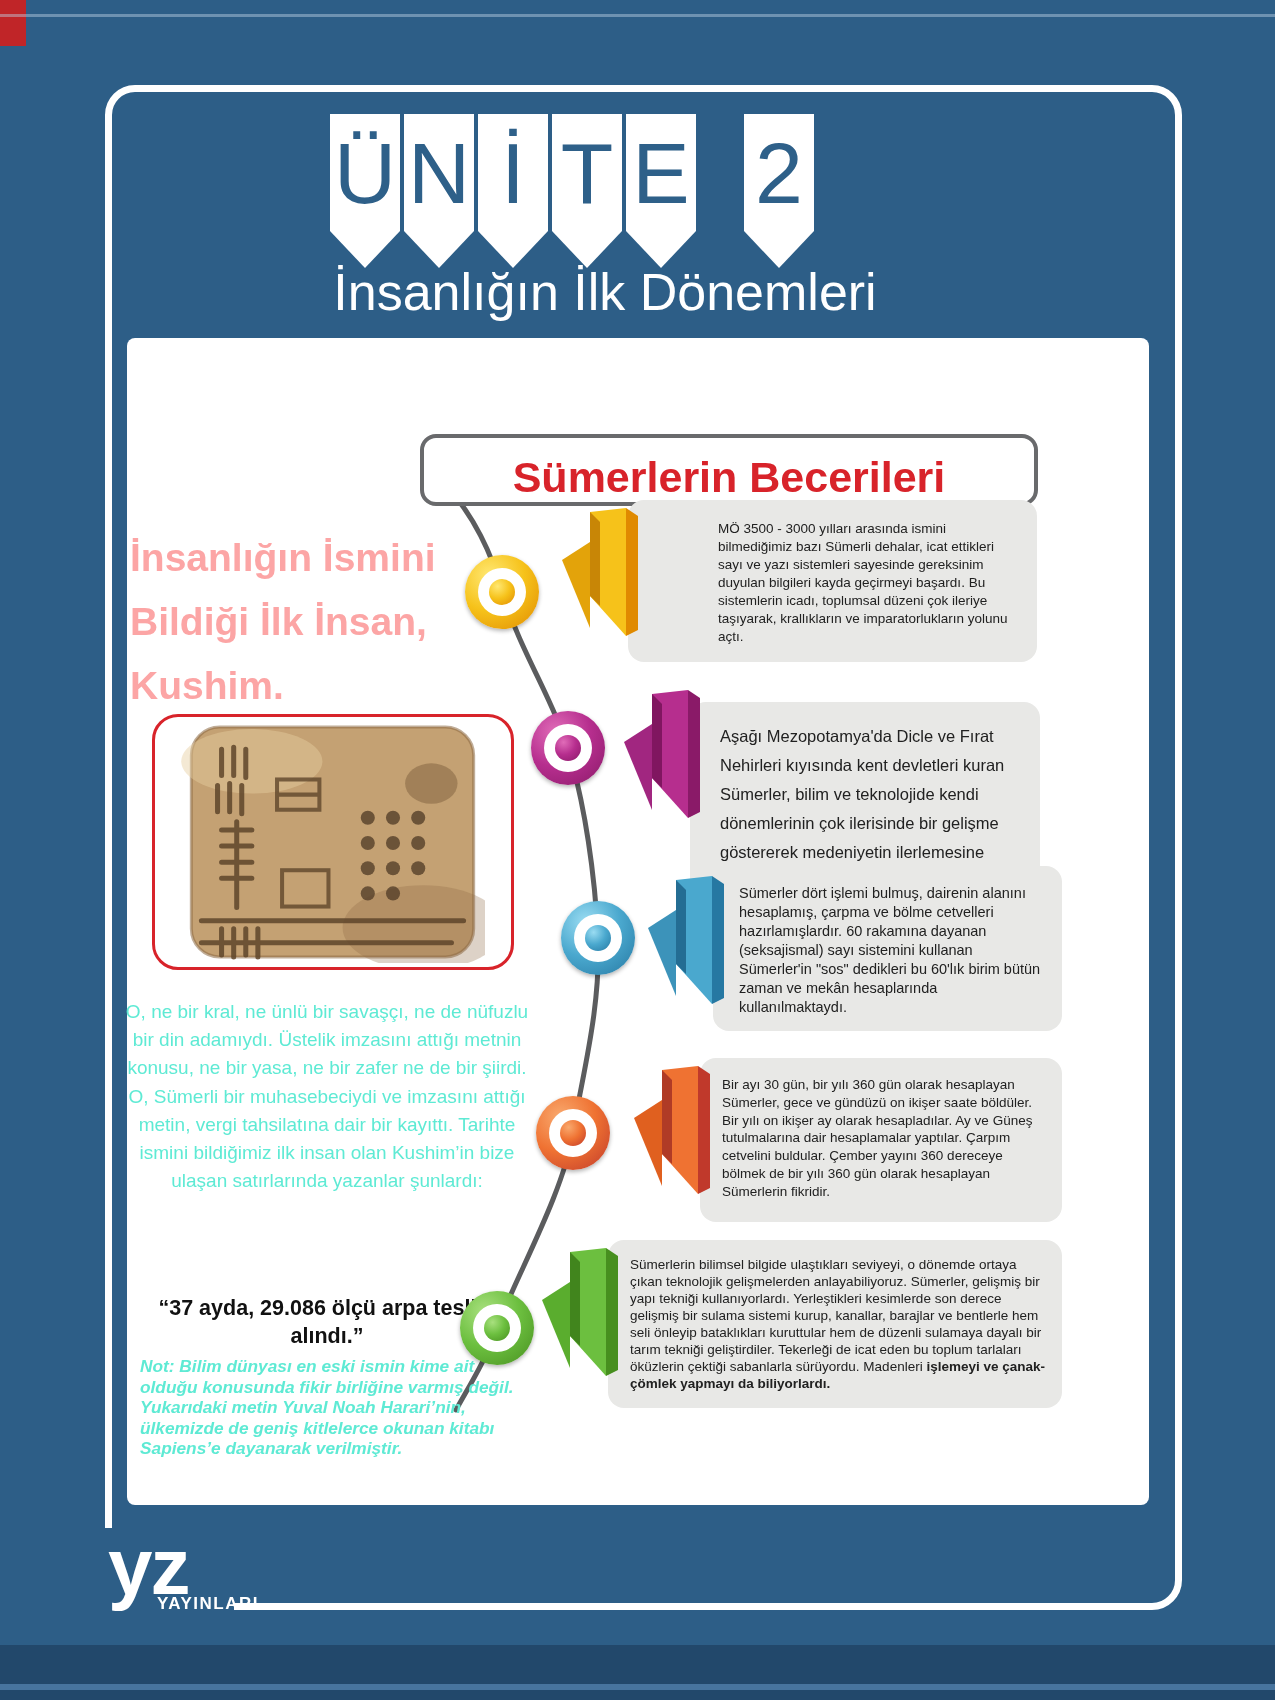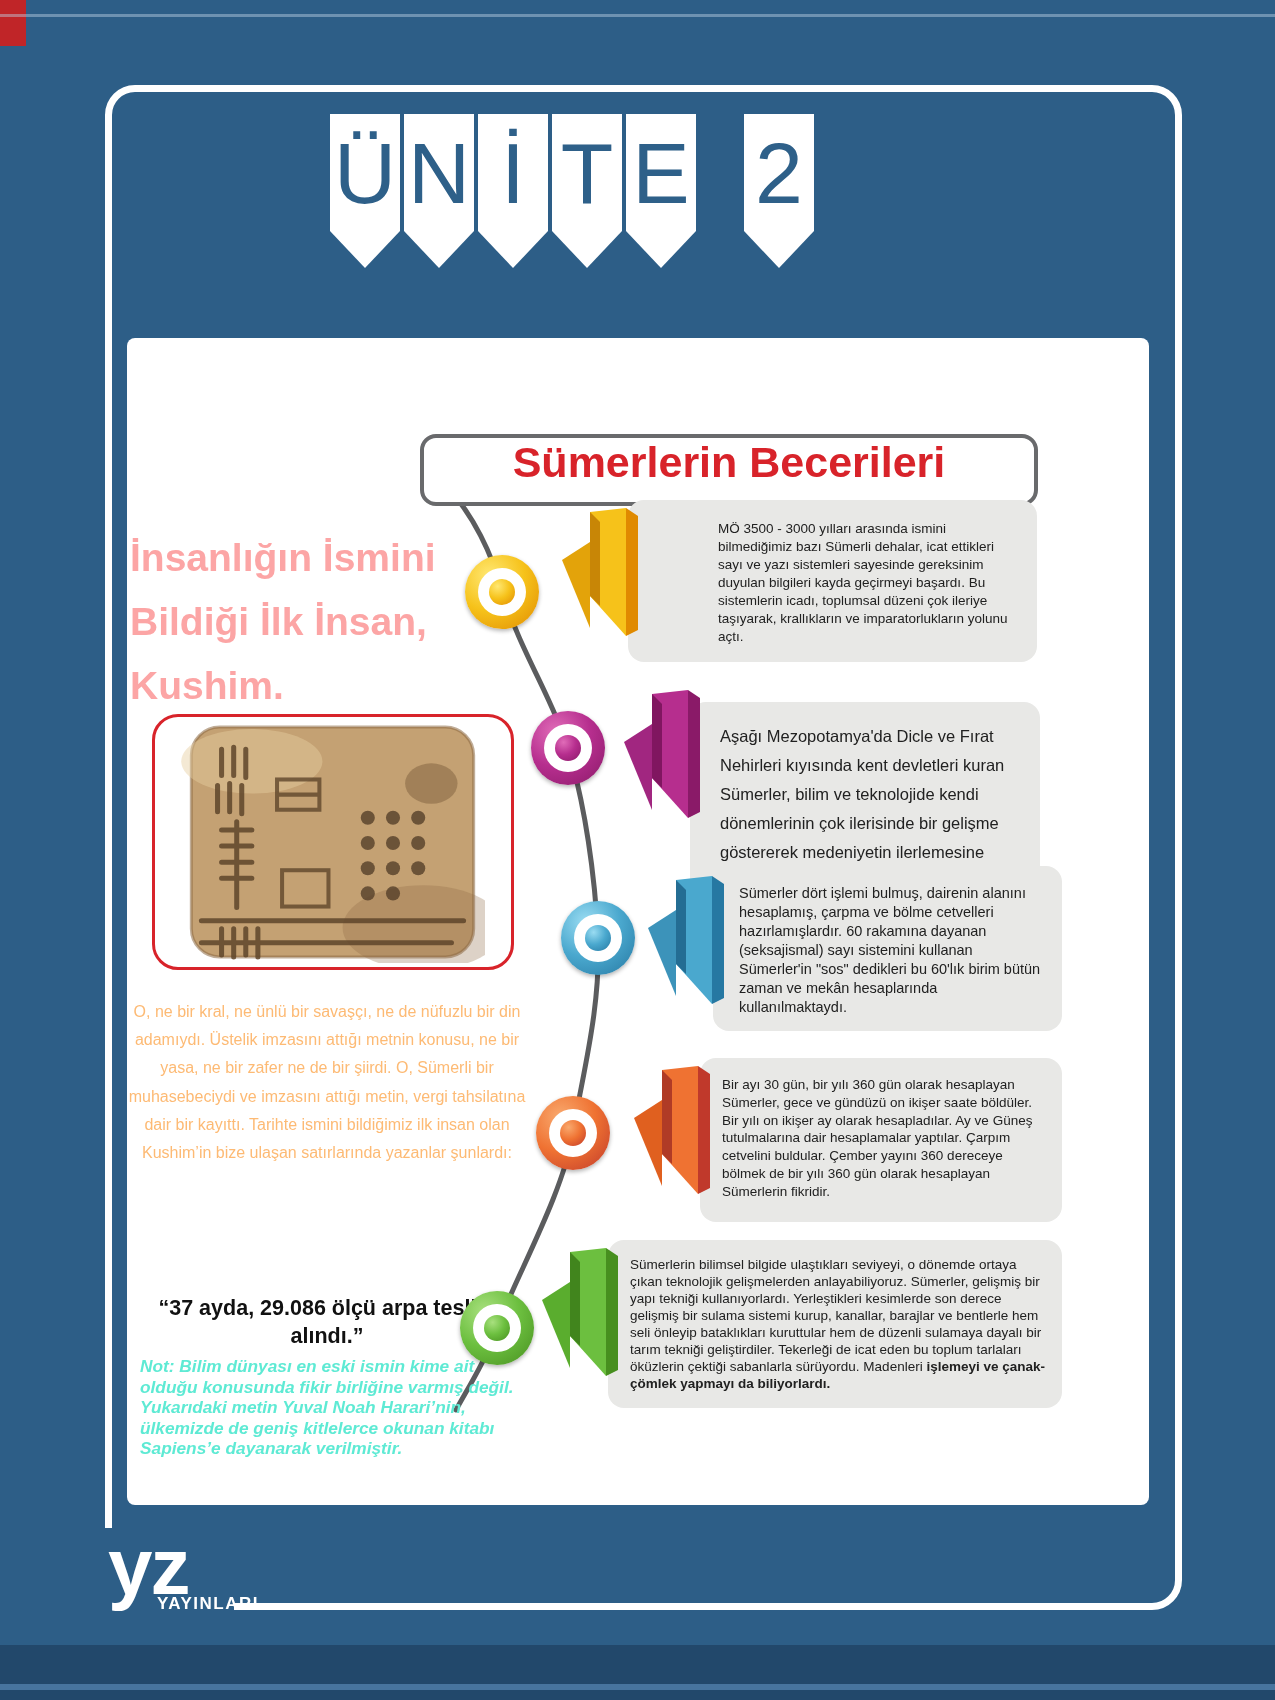--- a/index.html
+++ b/index.html
@@ -21,30 +21,30 @@
   .p1{left:330px}.p2{left:404px}.p3{left:478px}.p4{left:552px}.p5{left:626px}.p6{left:744px}
   .subtitle{position:absolute;left:0;top:262px;width:1210px;text-align:center;color:#fff;
             font-size:52px;z-index:2;}
   
   .sheet{position:absolute;left:127px;top:338px;width:1022px;height:1167px;background:#fff;
          border-radius:8px;z-index:1;}
   .curve{position:absolute;left:0;top:0;width:1275px;height:1700px;z-index:2;pointer-events:none;}
   
   .section-title{position:absolute;left:420px;top:434px;width:610px;height:64px;background:#fff;
                  border:4px solid #696a6c;border-radius:16px;z-index:3;
-                 display:flex;align-items:flex-start;justify-content:center;}
+                 display:flex;align-items:flex-end;justify-content:center;}
   .section-title span{color:#d8232a;font-size:43px;font-weight:bold;}
   
   .heading{position:absolute;left:130px;top:526px;width:400px;color:#fca5a5;font-size:39px;
            font-weight:bold;line-height:64px;z-index:3;}
   .tablet-frame{position:absolute;left:152px;top:714px;width:356px;height:250px;background:#fff;
                 border:3px solid #d8232a;border-radius:26px;z-index:3;overflow:hidden;}
   .tablet-frame svg{position:absolute;left:25px;top:4px;}
-  .para{position:absolute;left:122px;top:998px;width:410px;text-align:center;color:#fdba74;
-        font-size:16px;line-height:28.2px;z-index:3;}
+  .para{position:absolute;left:122px;top:998px;width:410px;text-align:center;color:#5eead4;
+        font-size:19px;line-height:28.2px;z-index:3;}
   .quote{position:absolute;left:122px;top:1294px;width:410px;text-align:center;color:#111;
          font-size:21.5px;font-weight:bold;line-height:28px;z-index:3;}
   .note{position:absolute;left:140px;top:1356px;width:380px;color:#5eead4;font-size:17.3px;
         font-weight:bold;font-style:italic;line-height:20.6px;z-index:3;}
   
   .t1{--l:#ffe873;--m:#f6c21a;--d:#e08a00;--f:#c07b04;--fl:#e3a30a;}
   .t2{--l:#e06cb8;--m:#b62e8e;--d:#8a1a68;--f:#771258;--fl:#a12680;}
   .t3{--l:#9adcf2;--m:#4aa8ce;--d:#2678a2;--f:#1d6388;--fl:#3c93ba;}
   .t4{--l:#f9a96e;--m:#ef7232;--d:#c0392b;--f:#a53124;--fl:#e0601f;}
   .t5{--l:#a8e07e;--m:#6cbf3f;--d:#478f1f;--f:#3a7a18;--fl:#5aad2e;}
@@ -101,20 +101,21 @@
     </div>
   <div class="pennant p4">
       <span>T</span>
     </div>
   <div class="pennant p5">
       <span>E</span>
     </div>
   <div class="pennant p6">
       <span>2</span>
     </div>
+  <div class="subtitle">İnsanlığın İlk Dönemleri</div>
 
   <div class="sheet"></div>
 
   <svg class="curve" viewBox="0 0 1275 1700">
     <path d="M450,490 C472,515 492,552 502,592 C520,650 553,700 568,748 C585,805 595,875 598,938
              C601,1010 581,1080 573,1133 C563,1195 513,1282 497,1328 C486,1360 468,1388 456,1410" fill="none" stroke="#5b5c5e" stroke-width="5" stroke-linecap="round"></path>
   </svg>
 
   <div class="section-title">
     <span>Sümerlerin Becerileri</span>

